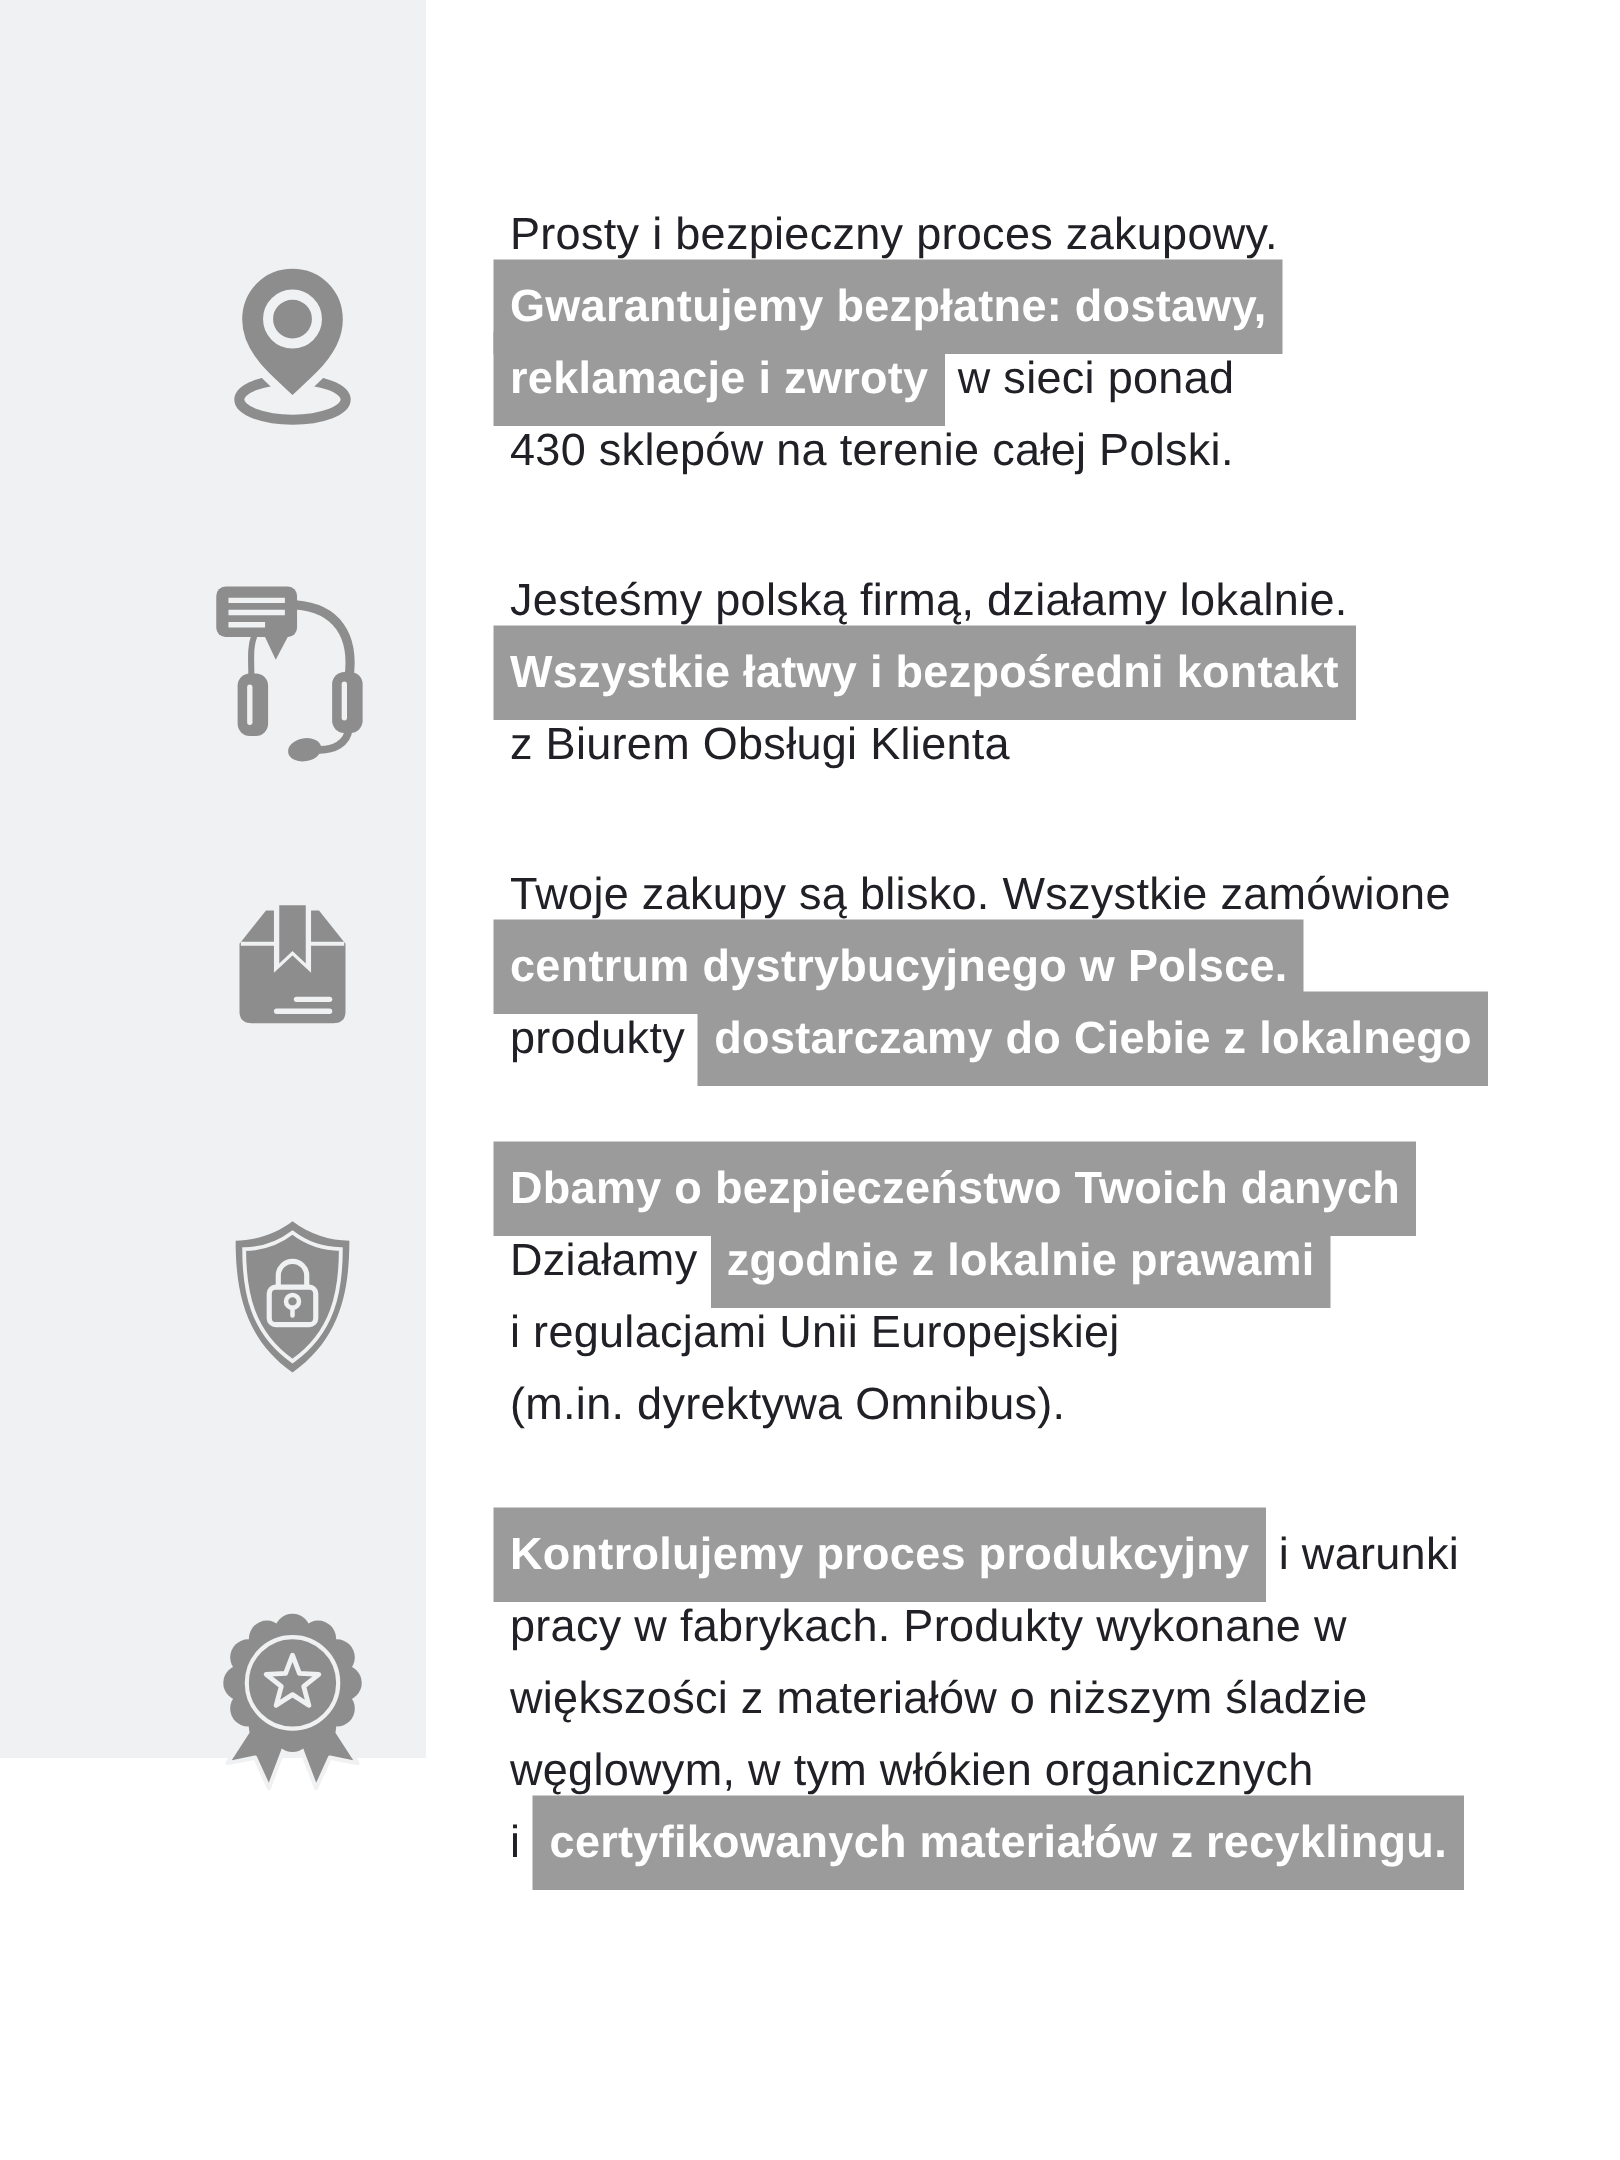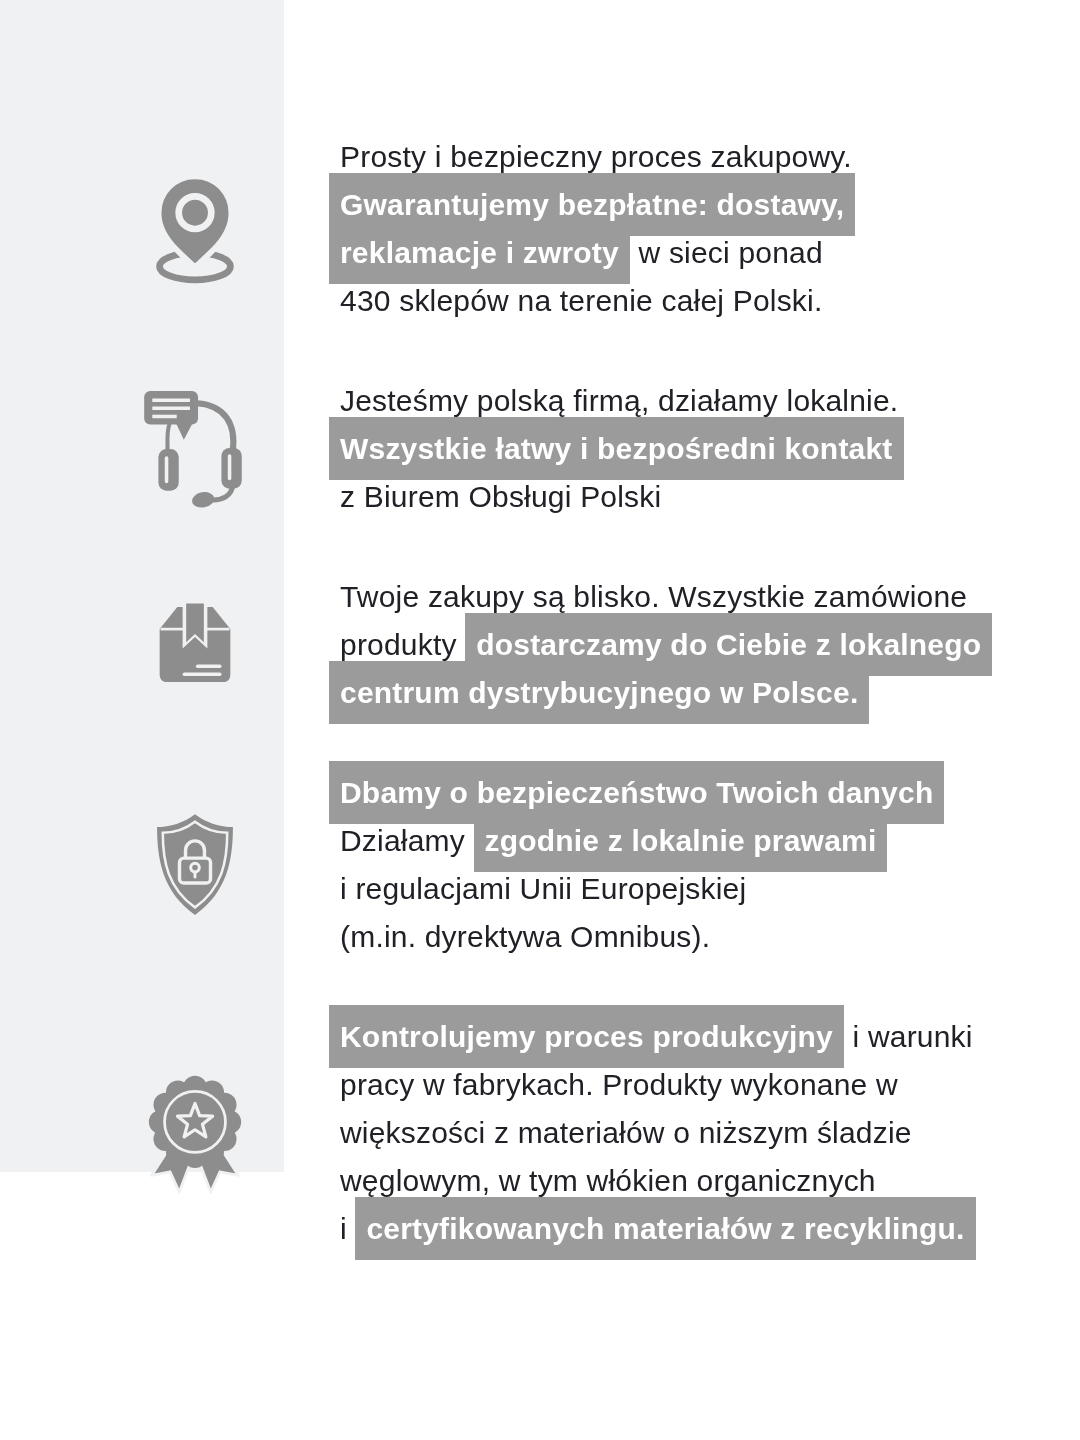--- a/index.html
+++ b/index.html
@@ -79,40 +79,40 @@
           <ellipse cx="63" cy="111" rx="11" ry="7.5" fill="currentColor" transform="rotate(-10 63 111)"></ellipse>
           <rect x="19" y="61" width="20" height="41" rx="8" fill="currentColor"></rect>
           <rect x="81" y="60" width="20" height="40" rx="8" fill="currentColor"></rect>
           <line x1="27" y1="70" x2="27" y2="93" stroke="var(--sidebar-bg)" stroke-width="3.5" stroke-linecap="round"></line>
           <line x1="89" y1="68" x2="89" y2="90" stroke="var(--sidebar-bg)" stroke-width="3.5" stroke-linecap="round"></line>
         </svg>
       </span>
       <div class="section-text">
           <div class="line"><span class="plain">Jesteśmy polską firmą, działamy lokalnie.</span></div>
           <div class="line"><span class="hl">Wszystkie łatwy i bezpośredni kontakt</span></div>
-          <div class="line"><span class="plain">z Biurem Obsługi Polski</span></div>
+          <div class="line"><span class="plain">z Biurem Obsługi Klienta</span></div>
         </div>
     </section>
 
     <section class="section">
       <span class="icon-wrap">
         <svg viewBox="0 0 120 120" width="106" height="106" aria-hidden="true">
           <path d="M20,42 L40,17 L80,17 L100,42 L100,93 C100,99 97,102 91,102 L29,102 C23,102 20,99 20,93 Z" fill="currentColor"></path>
           <line x1="21" y1="42" x2="47" y2="42" stroke="var(--sidebar-bg)" stroke-width="3"></line>
           <line x1="73" y1="42" x2="99" y2="42" stroke="var(--sidebar-bg)" stroke-width="3"></line>
           <path d="M46,13 L74,13 L74,64 L60,51 L46,64 Z" fill="var(--sidebar-bg)"></path>
           <path d="M50,13 L70,13 L70,57 L60,47.5 L50,57 Z" fill="currentColor"></path>
           <line x1="63" y1="84" x2="88" y2="84" stroke="var(--sidebar-bg)" stroke-width="4" stroke-linecap="round"></line>
           <line x1="48" y1="93" x2="88" y2="93" stroke="var(--sidebar-bg)" stroke-width="4" stroke-linecap="round"></line>
         </svg>
       </span>
       <div class="section-text">
           <div class="line"><span class="plain">Twoje zakupy są blisko. Wszystkie zamówione</span></div>
+          <div class="line"><span class="hl">centrum dystrybucyjnego w Polsce.</span></div>
           <div class="line"><span class="plain">produkty </span><span class="hl">dostarczamy do Ciebie z lokalnego</span></div>
-          <div class="line"><span class="hl">centrum dystrybucyjnego w Polsce.</span></div>
         </div>
     </section>
 
     <section class="section">
       <span class="icon-wrap">
         <svg viewBox="0 0 130 130" width="112" height="112" aria-hidden="true">
           <path d="M65,6 C78,16 94,21 109,21 C109,60 102,97 65,123 C28,97 21,60 21,21 C36,21 52,16 65,6 Z" fill="currentColor"></path>
           <path d="M65,6 C78,16 94,21 109,21 C109,60 102,97 65,123 C28,97 21,60 21,21 C36,21 52,16 65,6 Z" fill="none" stroke="var(--sidebar-bg)" stroke-width="3.5" transform="translate(9.75,9.68) scale(0.85)"></path>
           <rect x="47" y="57" width="36" height="29" rx="5" fill="none" stroke="var(--sidebar-bg)" stroke-width="4"></rect>
           <path d="M54,57 L54,48 a11,11 0 0 1 22,0 L76,57" fill="none" stroke="var(--sidebar-bg)" stroke-width="4"></path>

